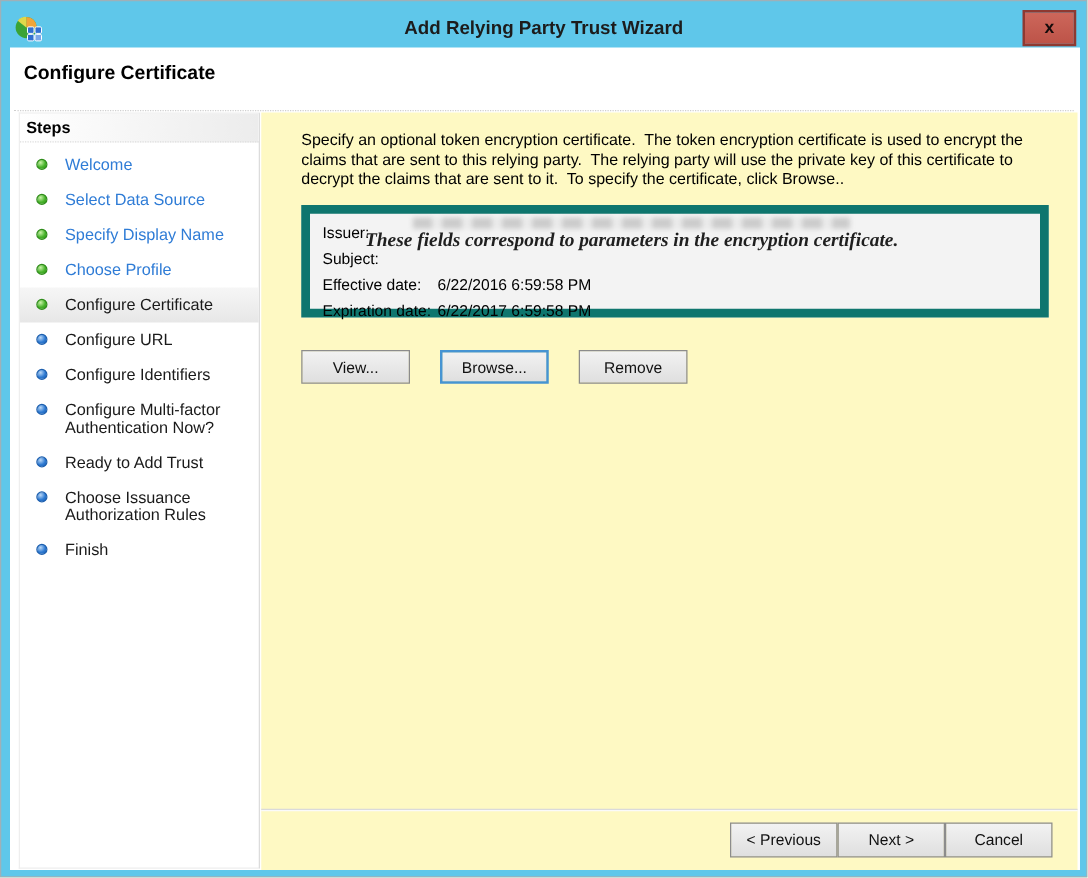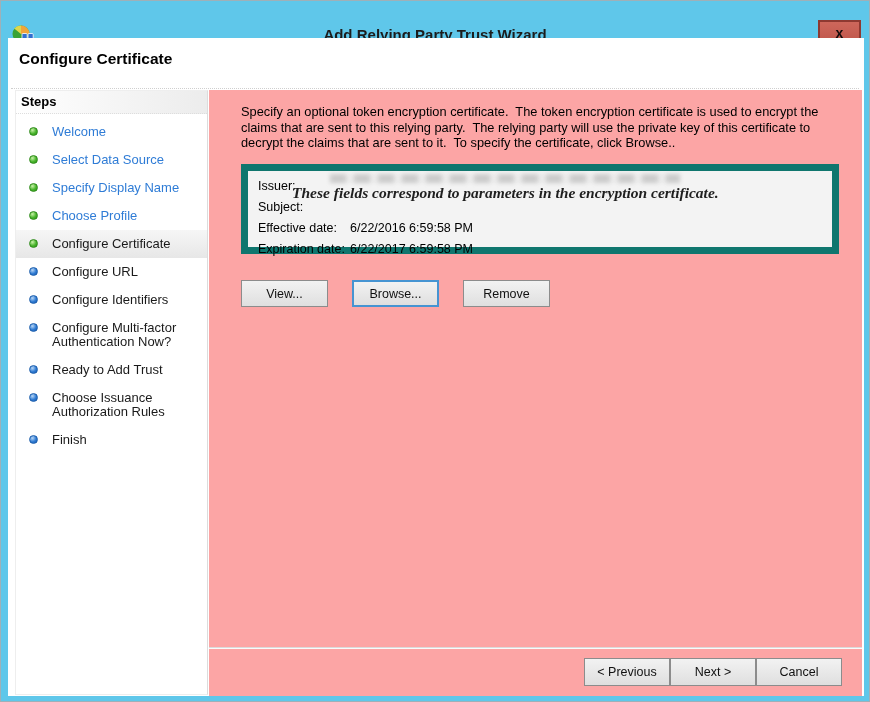--- a/index.html
+++ b/index.html
@@ -12,21 +12,21 @@
     position: relative;
     width: 870px;
     height: 702px;
     background: #5fc7ea;
     border: 1px solid #9fb0b8;
     overflow: hidden;
   }
   
   .titlebar {
     position: absolute;
-    left: 0; top: 16px; right: 0;
+    left: 0; top: 4px; right: 0;
     height: 37px;
   }
   .app-icon {
     position: absolute;
     left: 10px; top: 7px;
     width: 24px; height: 24px;
     display: inline-block;
   }
   .window-title {
     position: absolute;
@@ -117,21 +117,21 @@
   .step-item.current {
     background: linear-gradient(#f6f6f6, #e7e7e7);
   }
   .step-item.current .step-label,
   .step-item.upcoming .step-label { color: #1a1a1a; }
   
   .main {
     position: absolute;
     left: 208px; top: 89px;
     width: 653px; height: 606px;
-    background: #fca5a5;
+    background: #fef9c3;
   }
   .intro {
     position: absolute;
     left: 32px; top: 14px;
     width: 600px;
     font-size: 12.8px;
     line-height: 15.5px;
     color: #000;
     white-space: pre-wrap;
   }

